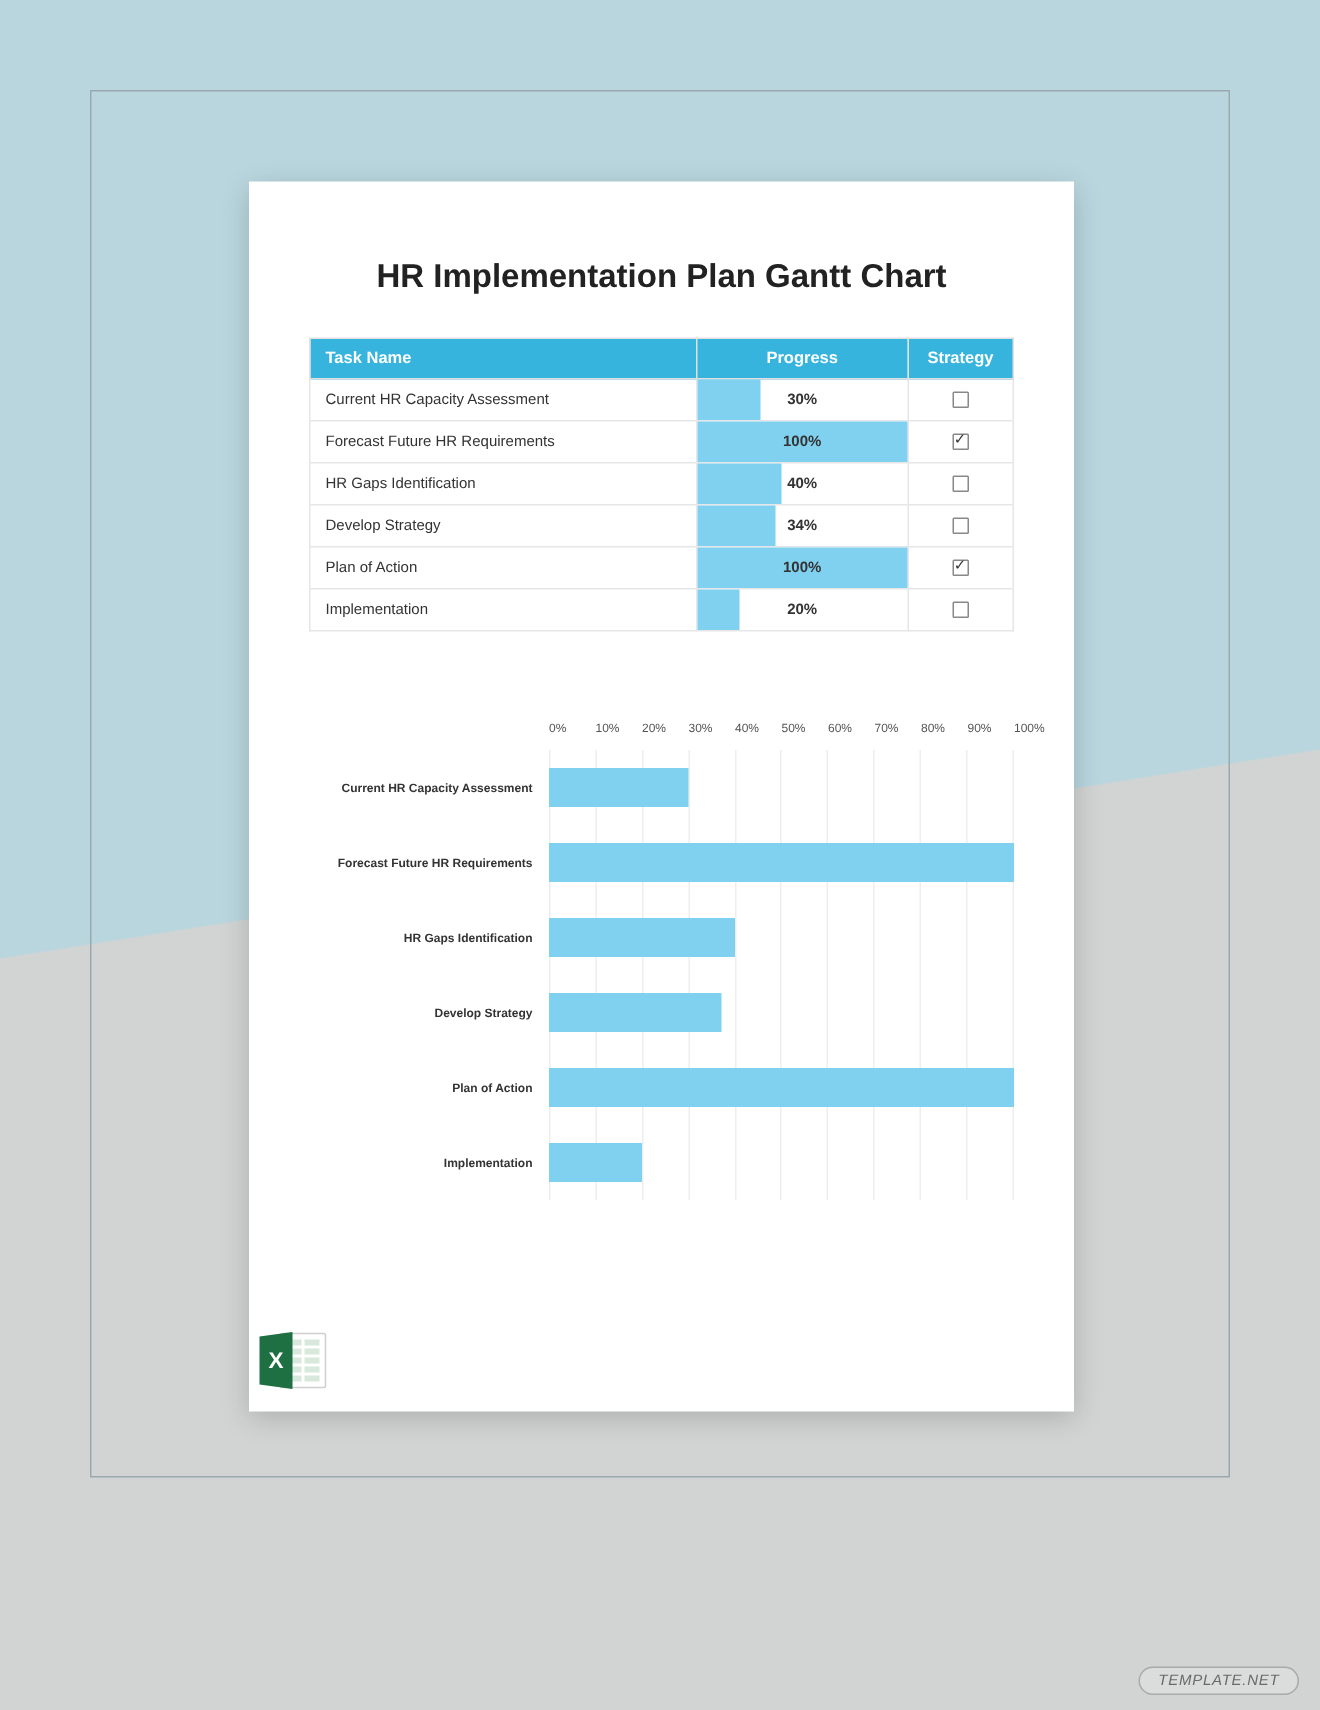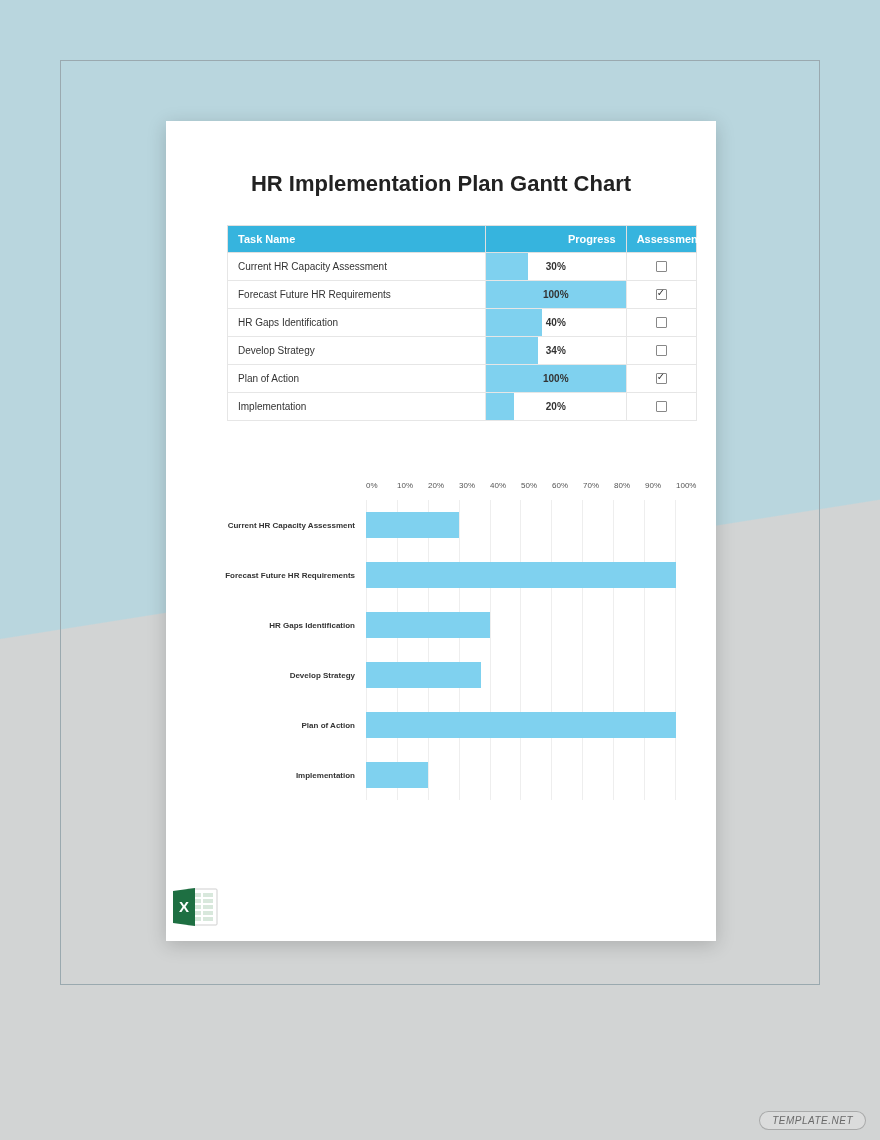--- a/index.html
+++ b/index.html
@@ -36,31 +36,31 @@
     padding: 50px 40px 30px 40px;
   }
   .title {
     font-size: 22px;
     font-weight: 700;
     text-align: center;
     color: #222;
     margin-bottom: 28px;
   }
   
-  .tbl { width: 100%; border-collapse: collapse; table-layout: fixed; margin-left: 21px; }
+  .tbl { width: 100%; border-collapse: collapse; table-layout: fixed; }
   .tbl th {
     background: #36b4de;
     color: #fff;
     font-size: 11px;
     font-weight: 600;
     padding: 7px 10px;
     border: 1px solid #e0e0e0;
     text-align: left;
   }
-  .tbl th.center { text-align: right; }
+  .tbl th.center { text-align: center; }
   .tbl td {
     border: 1px solid #e6e6e6;
     padding: 5px 10px;
     font-size: 10px;
     color: #333;
     height: 28px;
     vertical-align: middle;
   }
   .col-task { width: 55%; }
   .col-prog { width: 30%; }
@@ -174,21 +174,21 @@
     <table class="tbl">
       <colgroup>
         <col class="col-task">
           <col class="col-prog">
           <col class="col-comp">
       </colgroup>
       <thead>
         <tr>
           <th>Task Name</th>
           <th class="center">Progress</th>
-          <th class="center">Assessment</th>
+          <th class="center">Strategy</th>
         </tr>
       </thead>
       <tbody id="tbody">
           <tr>
             <td>Current HR Capacity Assessment</td>
             <td class="prog-cell">
               <div class="prog-bar" style="width: 30%;"></div>
               <div class="prog-text">30%</div>
             </td>
             <td class="col-comp"><span class="chk"></span></td>

